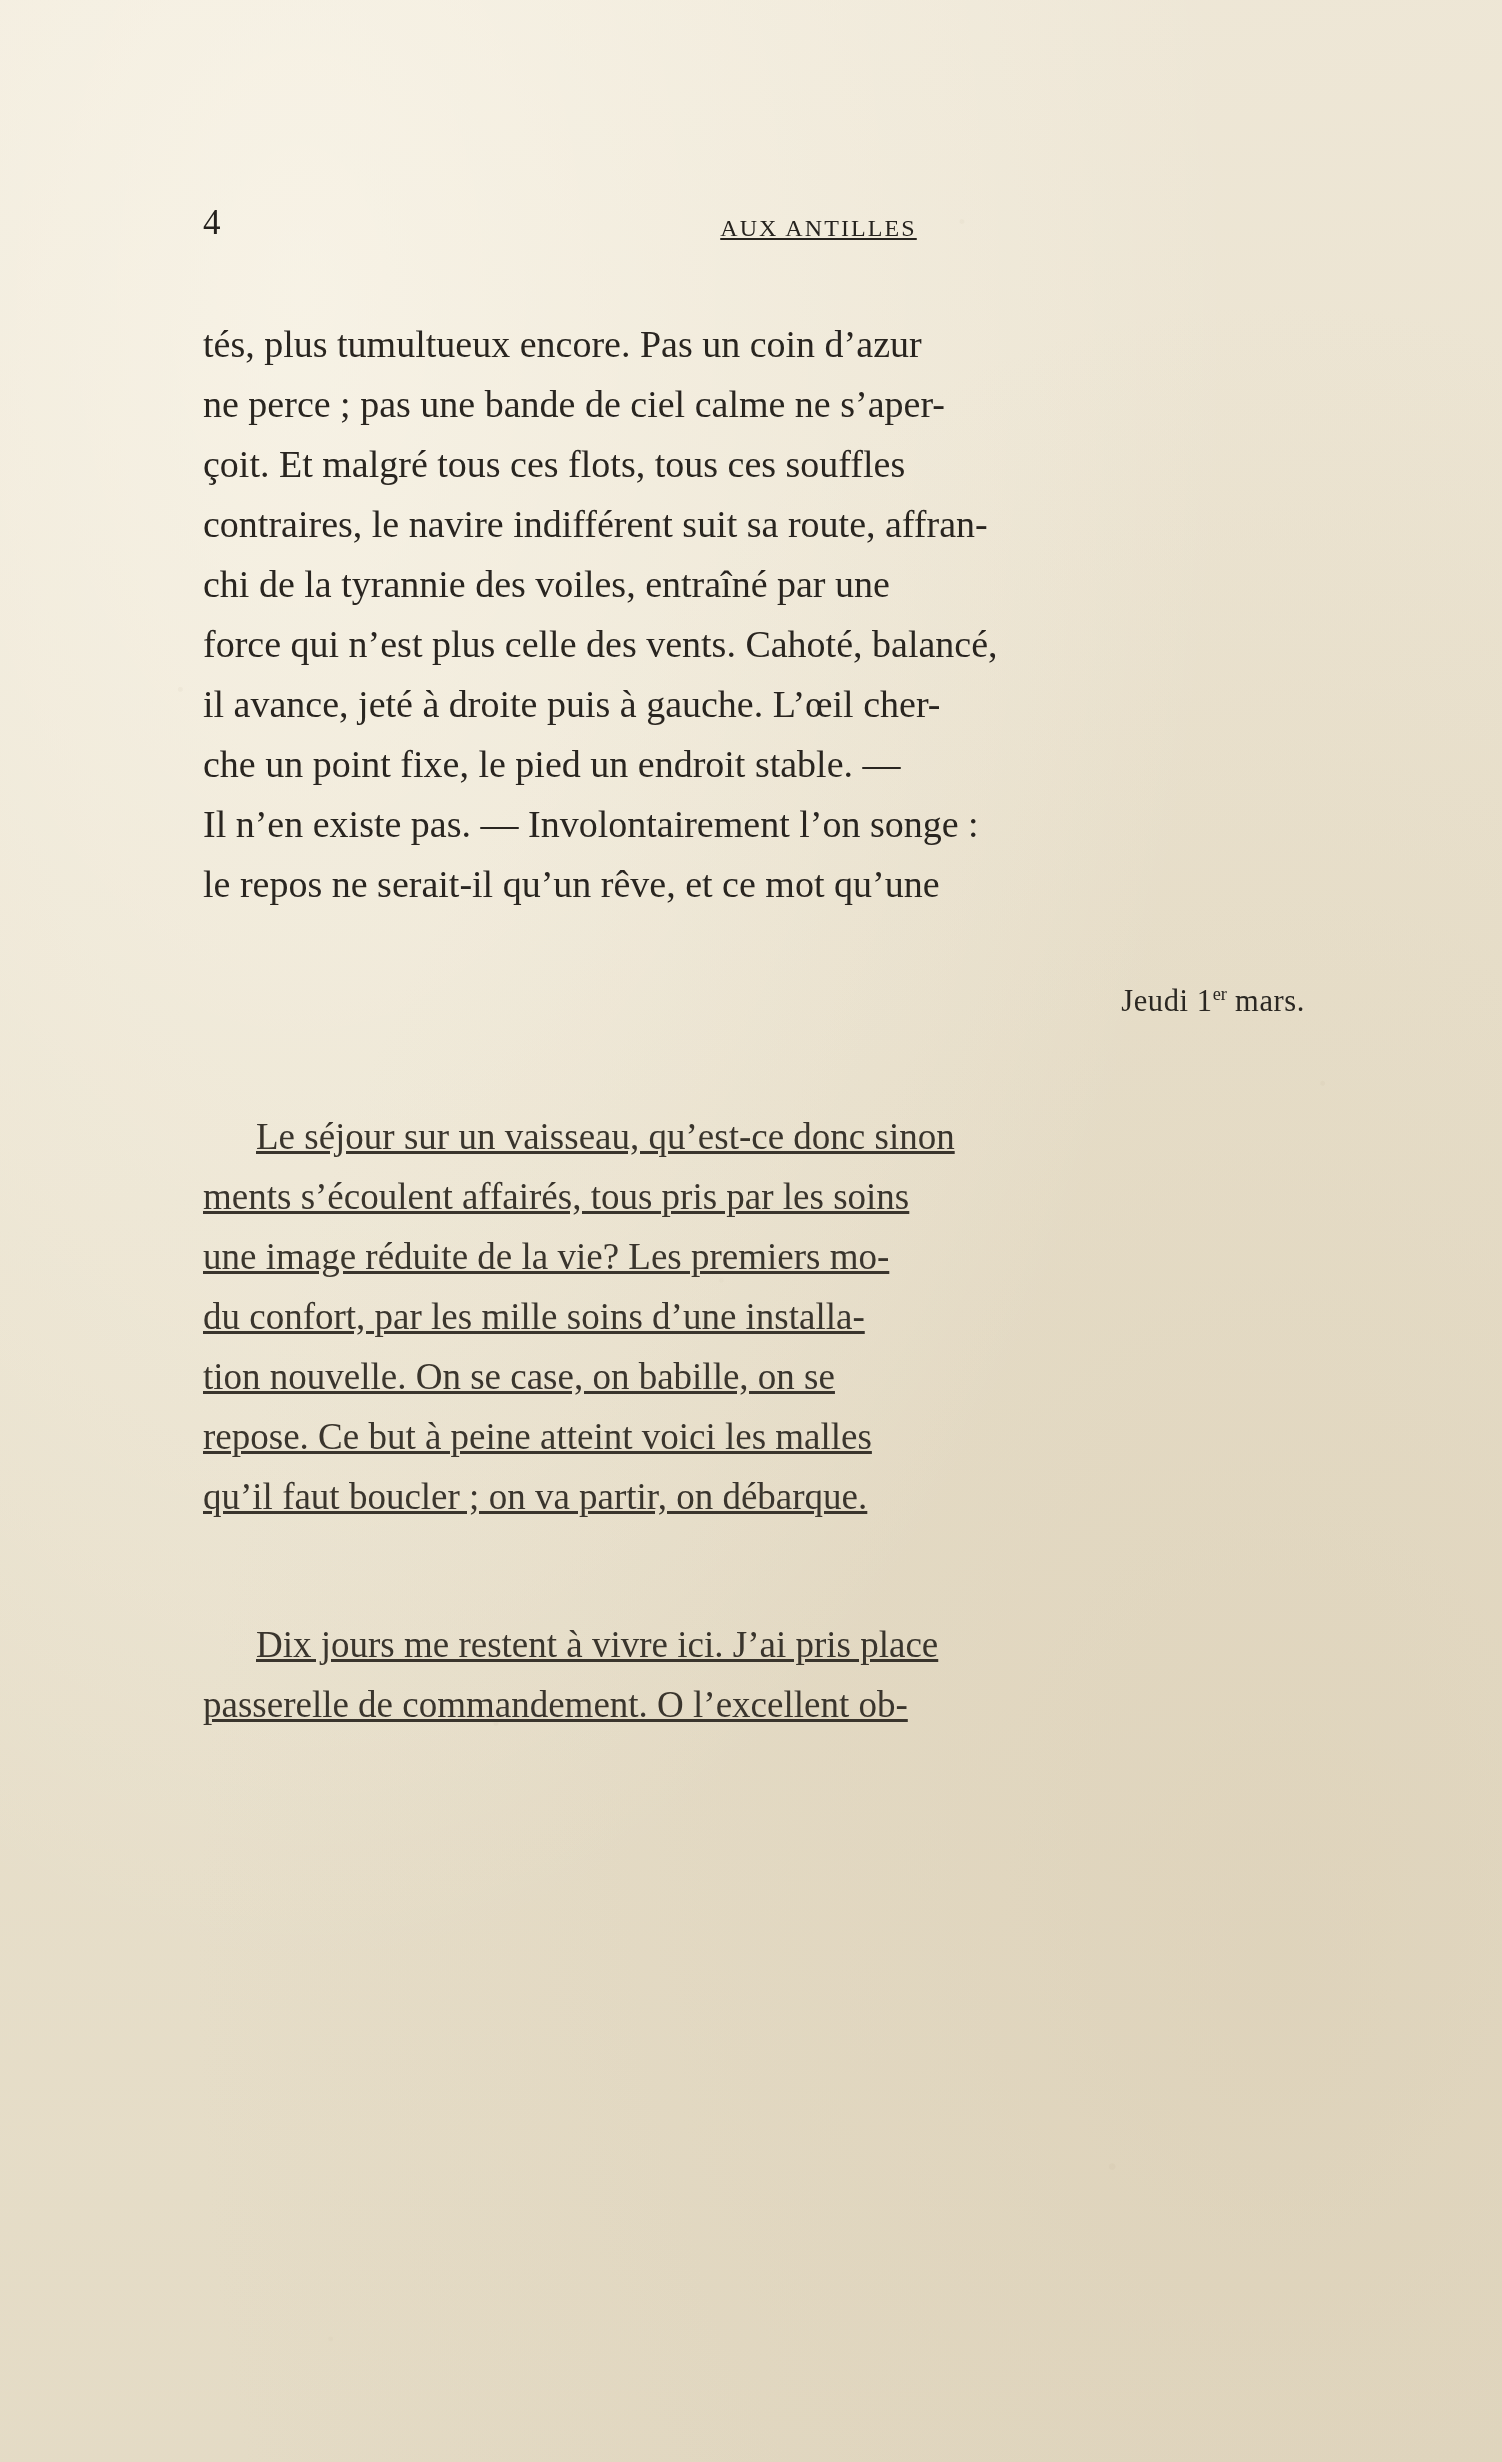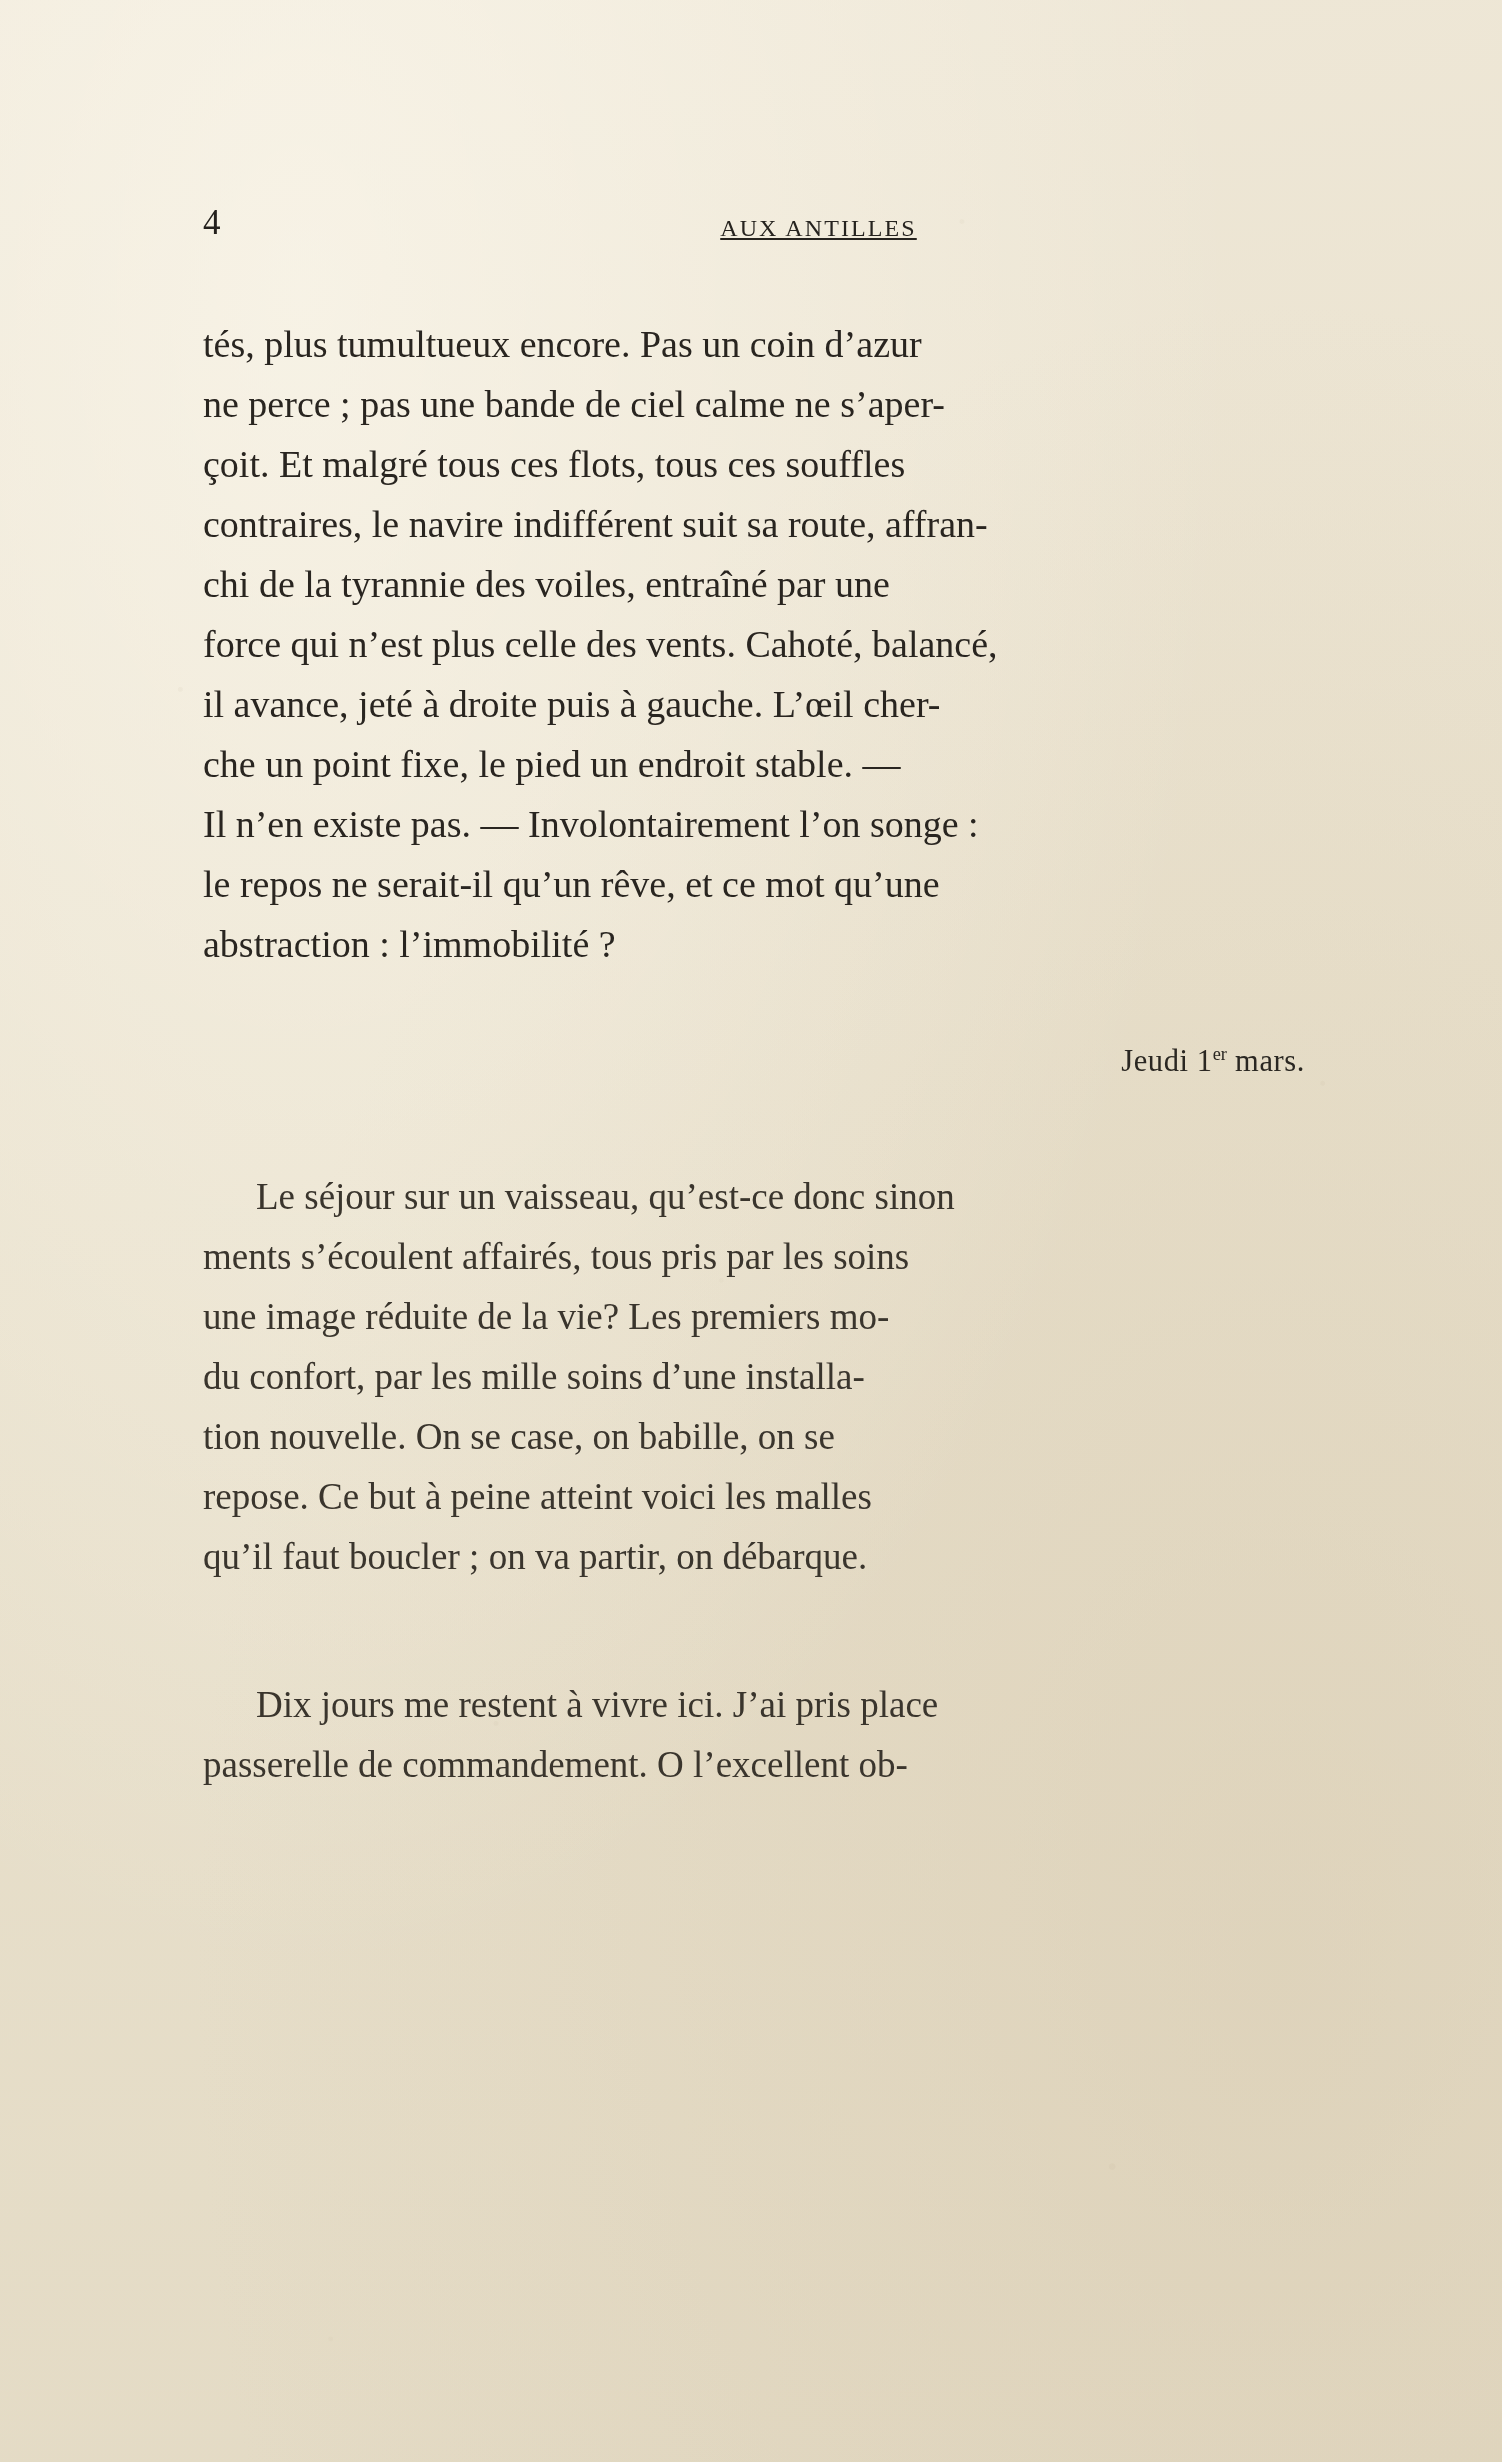--- a/index.html
+++ b/index.html
@@ -101,20 +101,21 @@
   }
   .section-two {
     margin-top: 88px;
     font-size: 37px;
     line-height: 60px;
     text-align: justify;
     color: #35312a;
   }
   .section-two p {
     margin: 0;
+    text-decoration: underline;
   }
   .faded {
     color: #3a352d;
   }
 </style>
 </head>
 <body>
 
 <div class="page">
   <div class="paper-noise"></div>
@@ -130,21 +131,20 @@
       <p>tés, plus tumultueux encore. Pas un coin d’azur</p>
       <p>ne perce ; pas une bande de ciel calme ne s’aper-</p>
       <p>çoit. Et malgré tous ces flots, tous ces souffles</p>
       <p>contraires, le navire indifférent suit sa route, affran-</p>
       <p>chi de la tyrannie des voiles, entraîné par une</p>
       <p>force qui n’est plus celle des vents. Cahoté, balancé,</p>
       <p>il avance, jeté à droite puis à gauche. L’œil cher-</p>
       <p>che un point fixe, le pied un endroit stable. —</p>
       <p>Il n’en existe pas. — Involontairement l’on songe :</p>
       <p>le repos ne serait-il qu’un rêve, et ce mot qu’une</p>
-      <p>abstraction : l’immobilité ?</p>
     </div>
 
     <div class="date-line">
       <span>Jeudi 1</span><sup>er</sup><span> mars.</span>
     </div>
 
     <div class="section-two">
       <p class="para-indent faded">Le séjour sur un vaisseau, qu’est-ce donc sinon</p>
       <p class="faded">ments s’écoulent affairés, tous pris par les soins</p>
       <p class="faded">une image réduite de la vie? Les premiers mo-</p>

